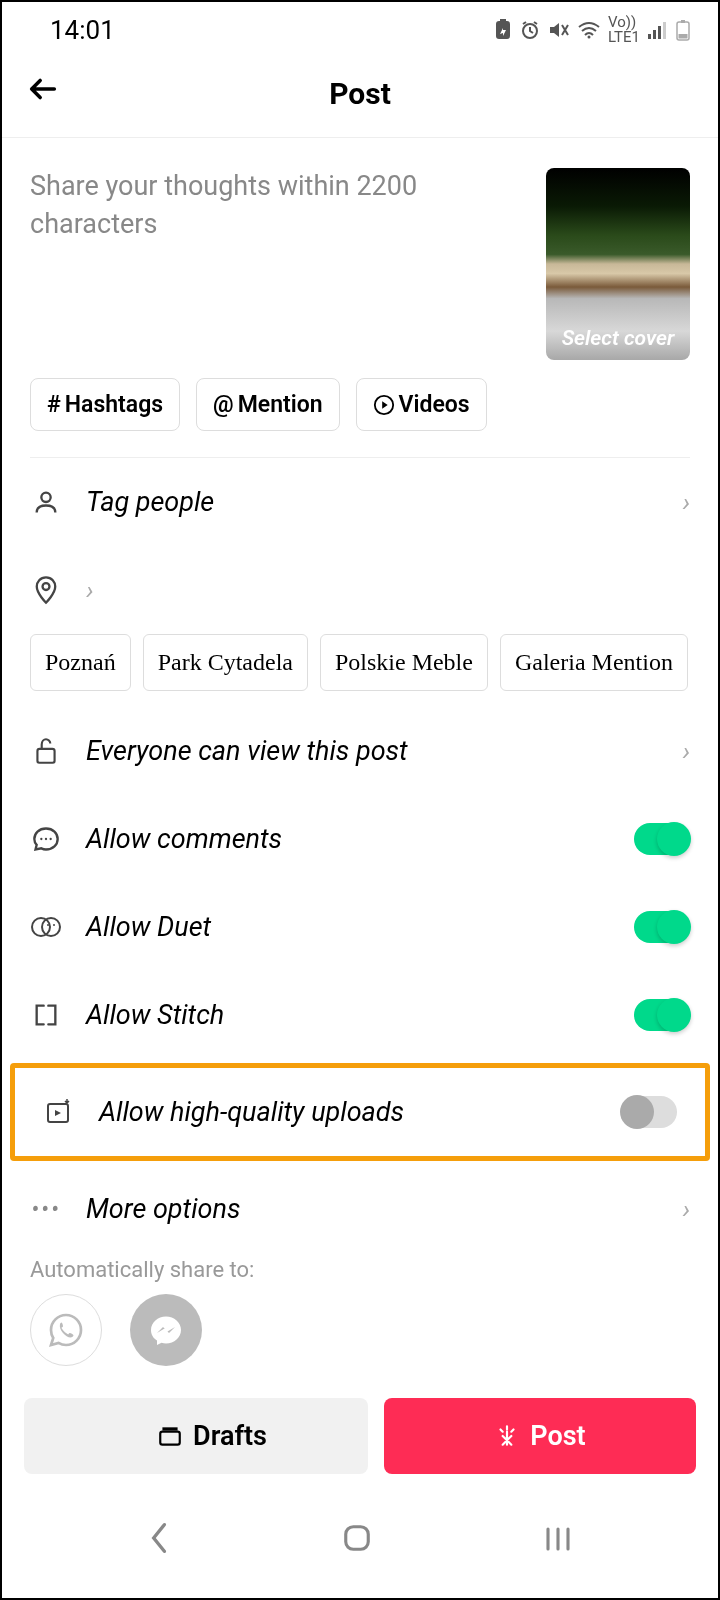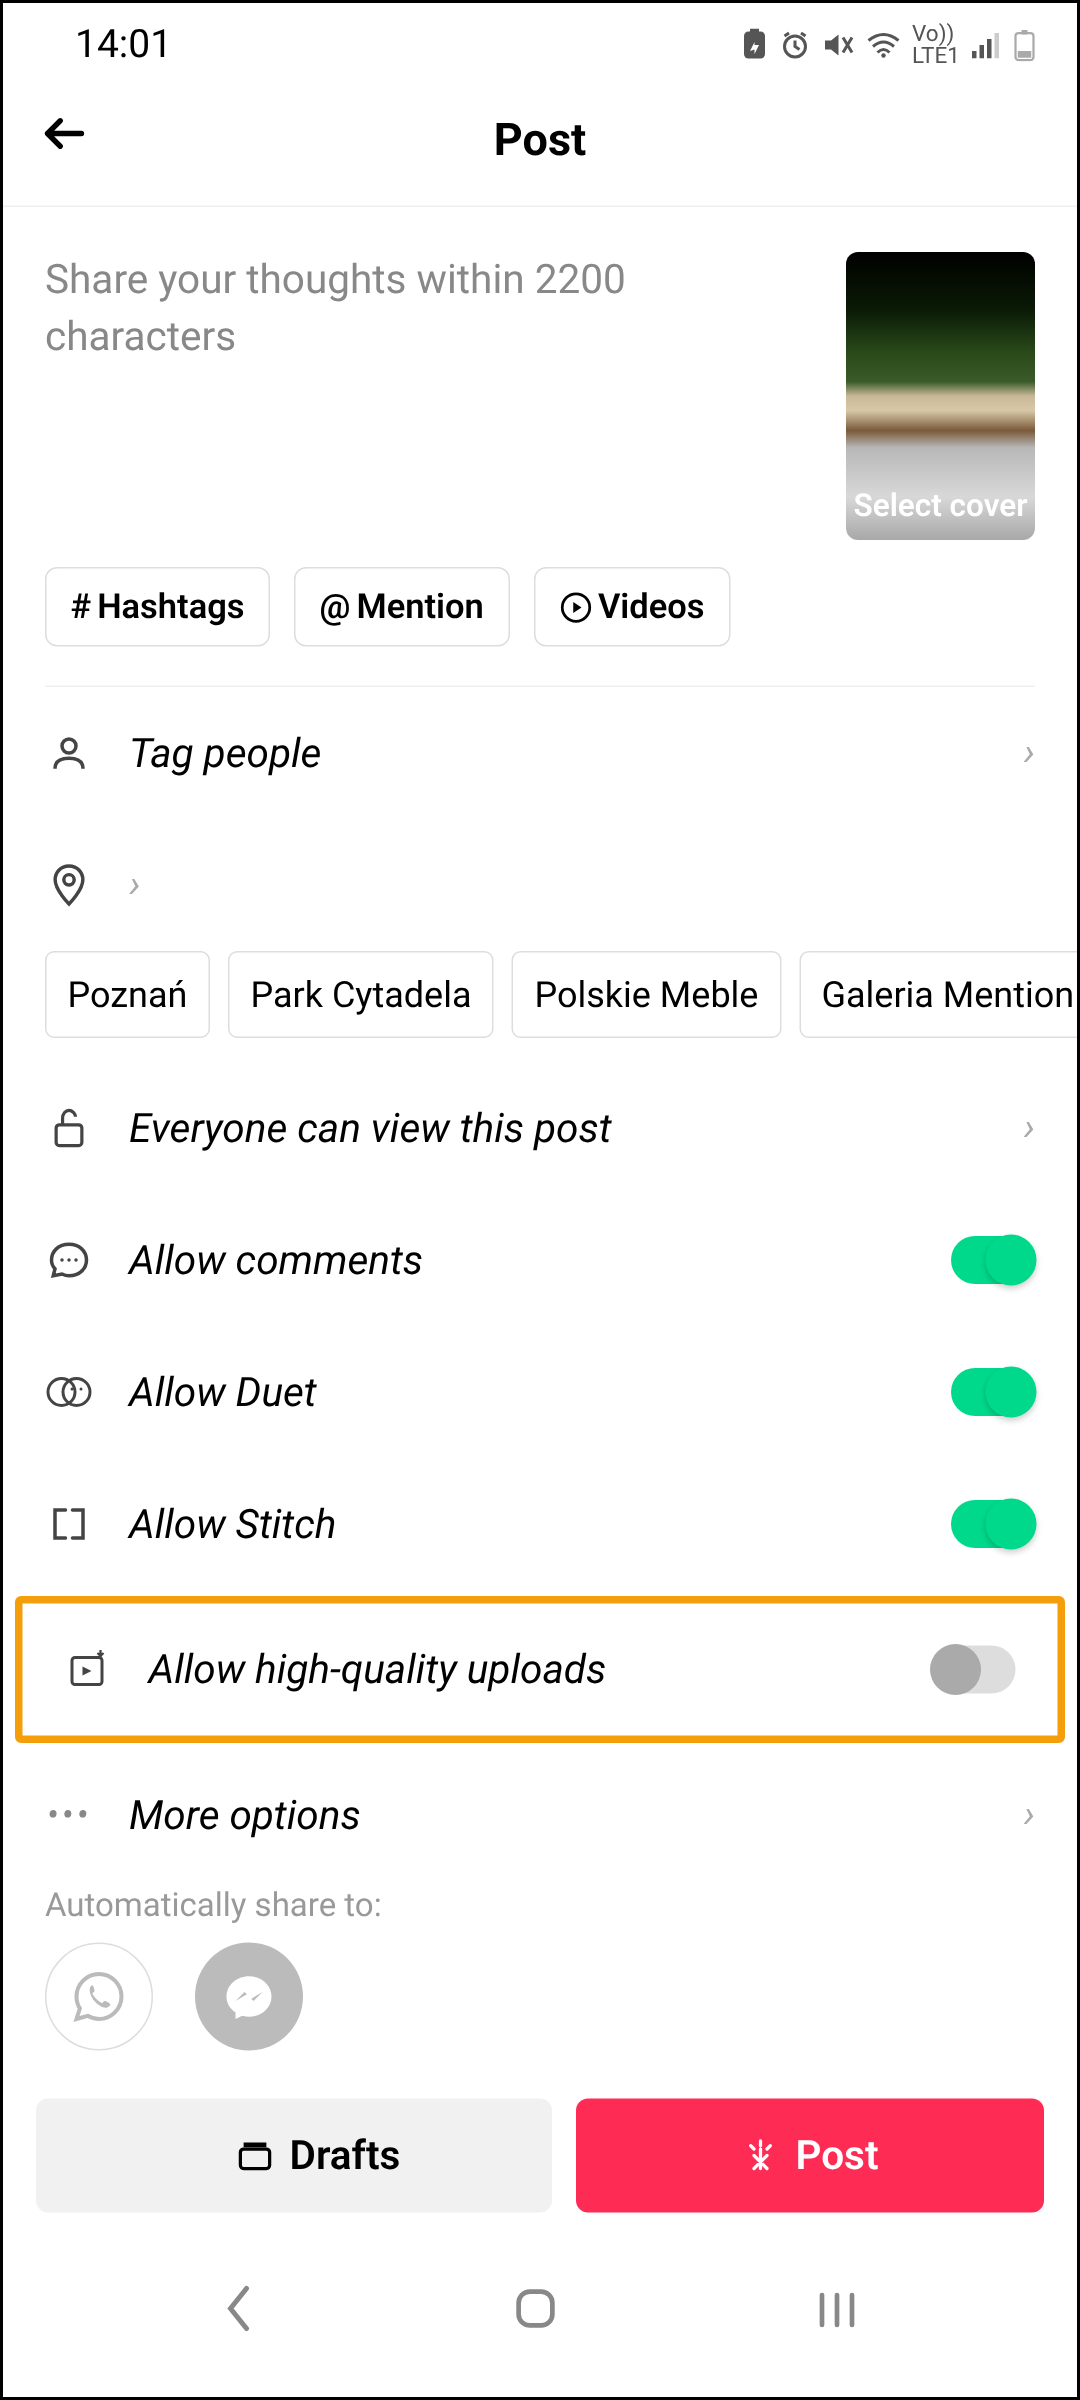--- a/index.html
+++ b/index.html
@@ -53,26 +53,27 @@
       padding: 30px 28px 8px;
       gap: 16px;
     }
     .caption {
       flex: 1;
       font-size: 27px;
       color: #888;
       line-height: 1.4;
     }
     .cover {
-      width: 126px;
+      width: 144px;
       height: 192px;
       border-radius: 8px;
       position: relative;
       background: linear-gradient(to bottom,#000 0%,#0a1a05 20%,#2a4a1a 35%,#3a5a2a 45%,#c8b898 50%,#d8c8a8 55%,#7a5a3a 62%,#b8b8b8 68%,#d8d8d8 85%,#a8a8a8 100%);
       overflow: hidden;
+      font-style: italic;
     }
     .cover-label {
       position: absolute;
       bottom: 10px;
       left: 0;
       right: 0;
       text-align: center;
       color: #fff;
       font-size: 21px;
       font-weight: 600;
@@ -147,20 +148,21 @@
       padding: 0 28px 16px;
       overflow: hidden;
     }
     .loc-chip {
       border: 1px solid #ddd;
       border-radius: 6px;
       padding: 14px 14px;
       font-size: 24px;
       color: #000;
       white-space: nowrap;
+      font-family: Liberation Serif, serif;
     }
     .highlight-box {
       border: 5px solid #f59e0b;
       margin: 4px 8px;
       border-radius: 4px;
       text-align: center;
     }
     .share-label {
       padding: 4px 28px 12px;
       font-size: 22px;

